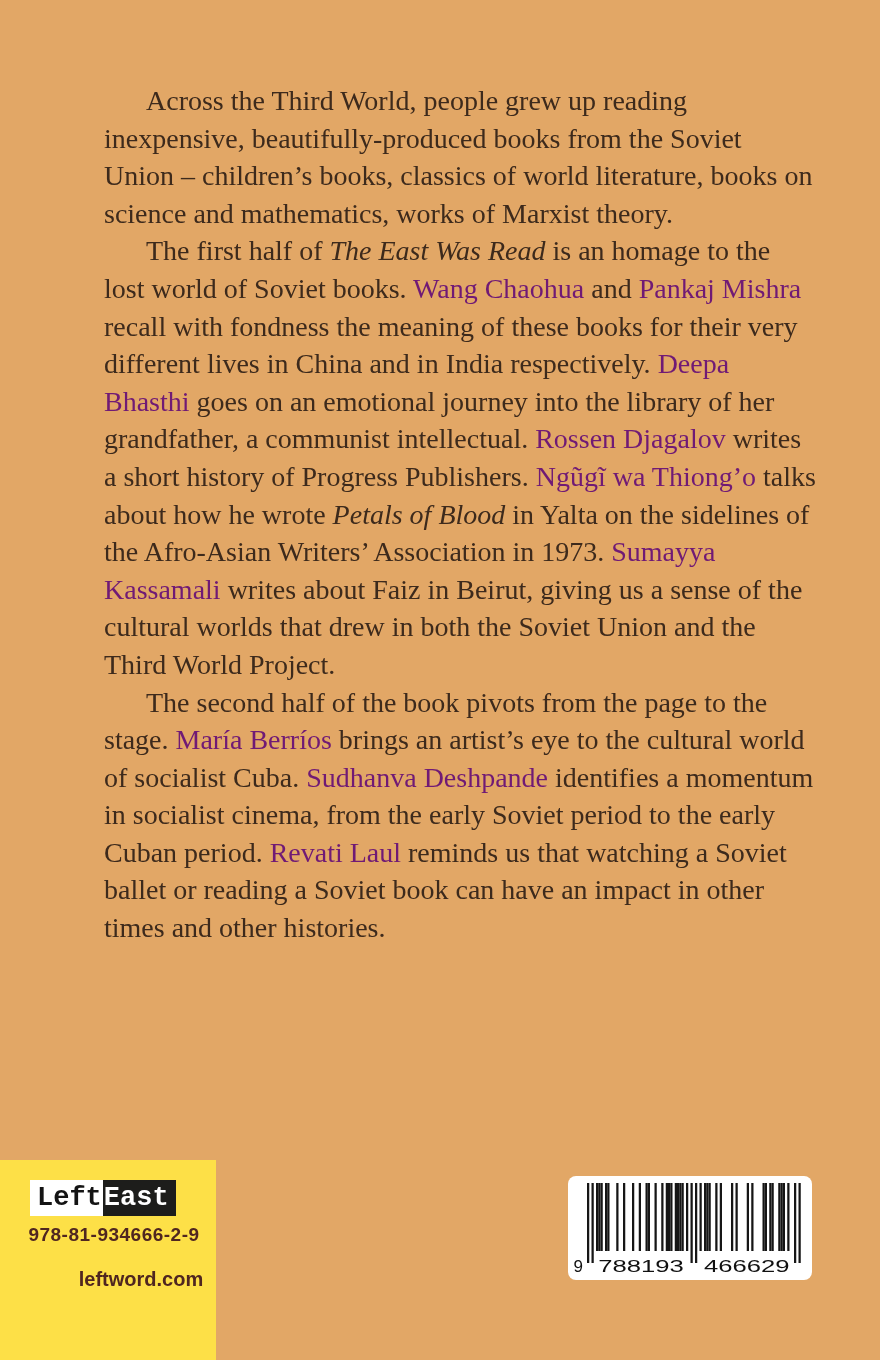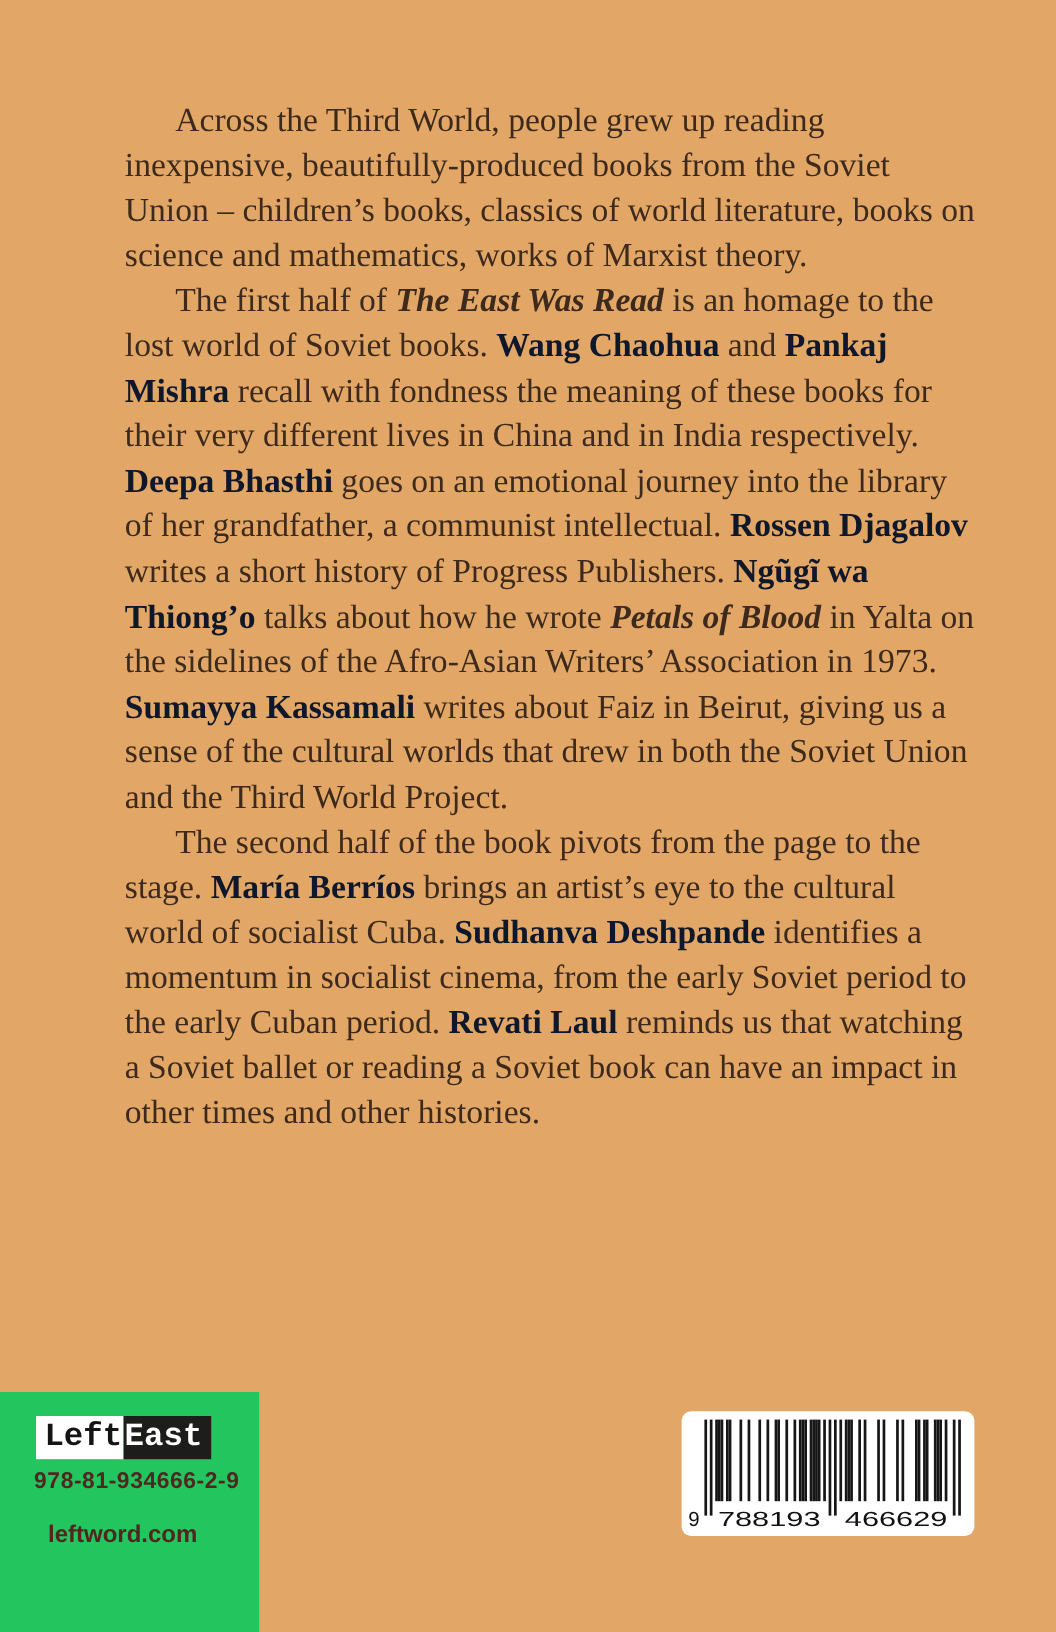--- a/index.html
+++ b/index.html
@@ -9,40 +9,40 @@
     font-family:"Liberation Serif","DejaVu Serif",serif;
   }
   .cover{position:absolute;inset:0;}
   .text-block{
     position:absolute;left:104px;top:82px;width:712px;
     font-size:28px;line-height:37.6px;color:#3d2a1c;
     text-align:left;
   }
   .text-block p{margin:0;text-indent:42px;}
   .seg-normal{color:#3d2a1c;}
-  .seg-italic{font-style:italic;color:#3d2a1c;font-weight:bold;}
-  .seg-name{color:#0f172a;font-weight:bold;}
+  .seg-italic{font-style:italic;color:#3d2a1c;}
+  .seg-name{color:#701a75;}
   .red-band{
     position:absolute;left:0;top:1160px;width:216px;height:200px;
-    background:#22c55e;
+    background:#fde047;
   }
   .logo{
     position:absolute;left:30px;top:20px;display:flex;
     font-family:"Liberation Mono","DejaVu Sans Mono",monospace;
     font-weight:bold;font-size:27px;line-height:34px;white-space:nowrap;
   }
   .logo-left{background:#ffffff;color:#141414;padding:1px 1px 1px 7px;}
   .logo-right{background:#1d1d1b;color:#ffffff;padding:1px 7px 1px 1px;}
   .isbn{
     position:absolute;left:24px;top:64px;width:180px;text-align:center;
     font-family:"Liberation Sans","DejaVu Sans",sans-serif;
     font-weight:bold;font-size:19px;color:#4f2620;letter-spacing:.5px;
   }
   .website{
-    position:absolute;left:40px;top:108px;width:170px;
+    position:absolute;left:56px;top:108px;width:170px;text-align:center;
     font-family:"Liberation Sans","DejaVu Sans",sans-serif;
     font-weight:bold;font-size:20px;color:#4f2620;
   }
   .barcode-box{
     position:absolute;left:568px;top:1176px;width:244px;height:104px;
     background:#ffffff;border-radius:8px;
     display:flex;align-items:center;justify-content:center;
   }
   .barcode-box svg{display:block;}
   .bc-text{

